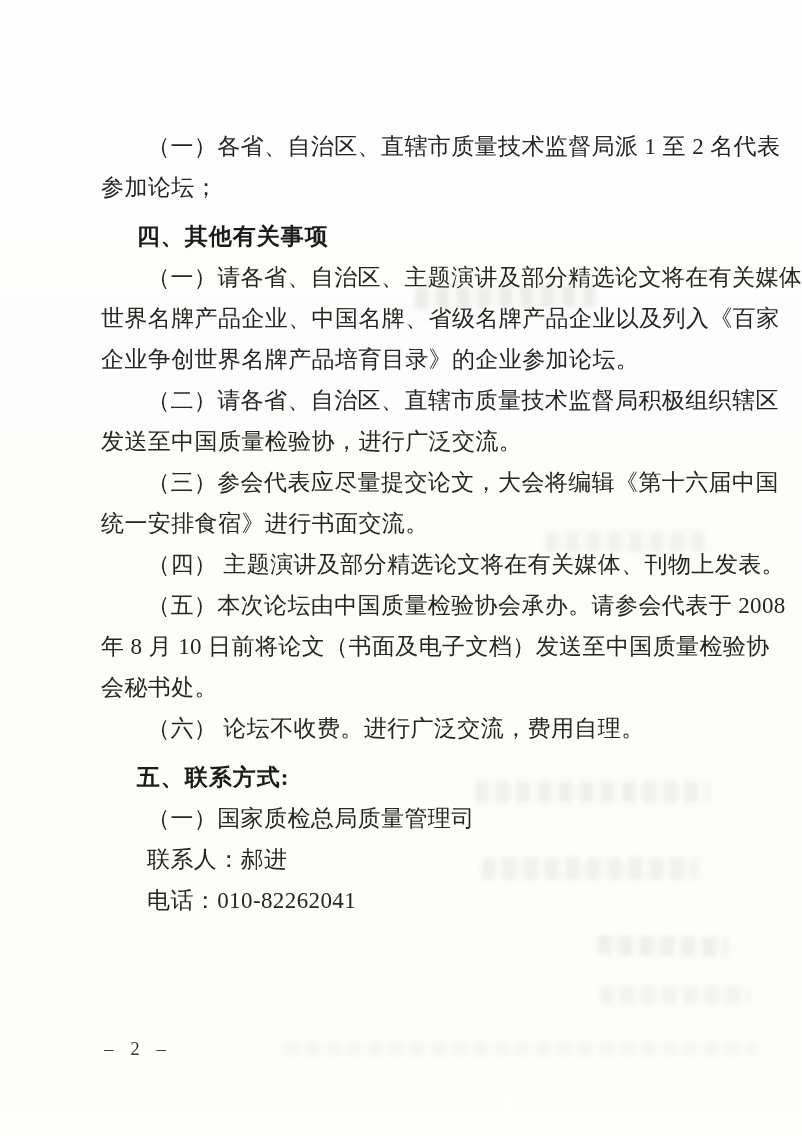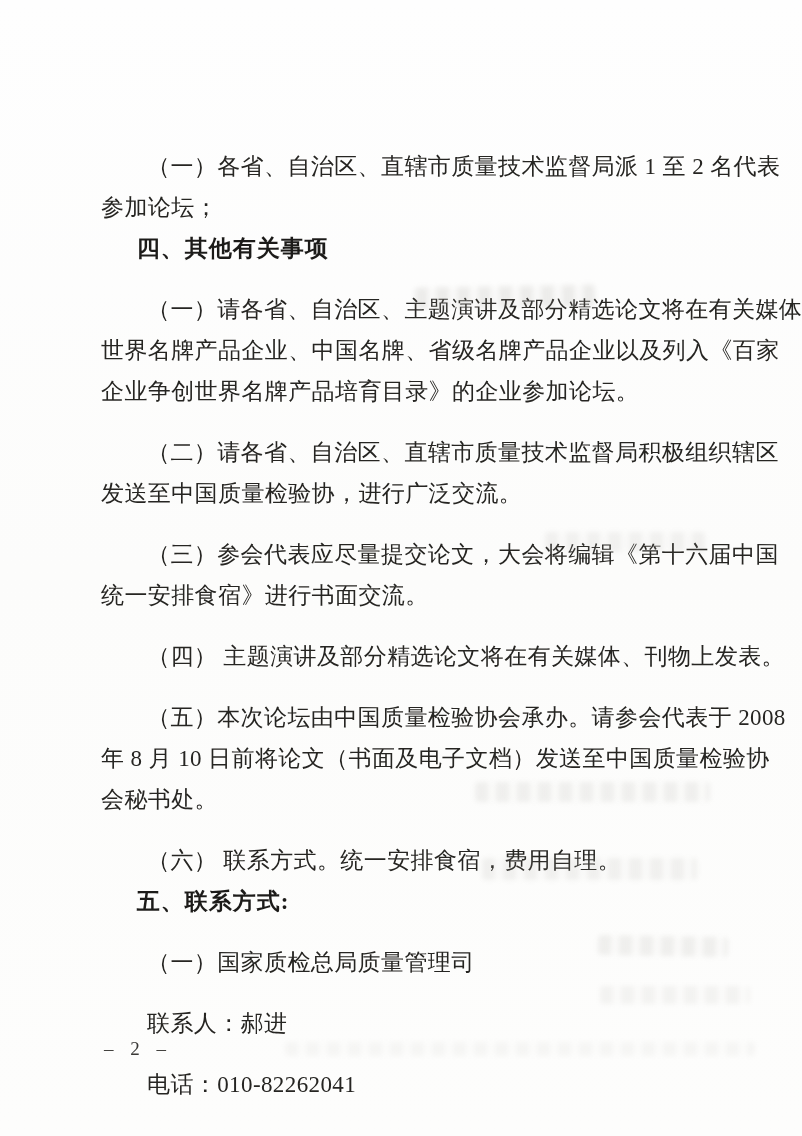--- a/index.html
+++ b/index.html
@@ -22,27 +22,28 @@
   .line {
     font-size: 23px;
     line-height: 41px;
     height: 41px;
     color: #262522;
     letter-spacing: 0.4px;
     text-align: justify;
     white-space: nowrap;
     font-weight: 500;
   }
-  .indent { text-indent: 2em; margin-top: 20px; }
+  .indent { text-indent: 2em; }
   .heading {
     font-family: Liberation Serif, serif;
     font-weight: bold;
     color: #1c1b19;
     text-indent: 1.55em;
     letter-spacing: 1px;
+    margin-top: 8px;
   }
   .footer {
     position: absolute;
     left: 104px; top: 1038px;
     font-size: 19px;
     color: #3a3936;
     letter-spacing: 6px;
     font-family: "Liberation Serif", "DejaVu Serif", serif;
   }
   
@@ -78,21 +79,21 @@
     <div class="line">世界名牌产品企业、中国名牌、省级名牌产品企业以及列入《百家</div>
     <div class="line">企业争创世界名牌产品培育目录》的企业参加论坛。</div>
     <div class="line indent">（二）请各省、自治区、直辖市质量技术监督局积极组织辖区</div>
     <div class="line">发送至中国质量检验协，进行广泛交流。</div>
     <div class="line indent">（三）参会代表应尽量提交论文，大会将编辑《第十六届中国</div>
     <div class="line">统一安排食宿》进行书面交流。</div>
     <div class="line indent">（四） 主题演讲及部分精选论文将在有关媒体、刊物上发表。</div>
     <div class="line indent">（五）本次论坛由中国质量检验协会承办。请参会代表于 2008</div>
     <div class="line">年 8 月 10 日前将论文（书面及电子文档）发送至中国质量检验协</div>
     <div class="line">会秘书处。</div>
-    <div class="line indent">（六） 联系方式。统一安排食宿，费用自理。</div>
+    <div class="line indent">（六） 论坛不收费。进行广泛交流，费用自理。</div>
     <div class="line heading">五、联系方式:</div>
     <div class="line indent">（一）国家质检总局质量管理司</div>
     <div class="line indent">联系人：郝进</div>
     <div class="line indent">电话：010-82262041</div>
   </div>
 
   <div class="footer">– 2 –</div>
 
   <div class="smudge smudge-a"></div>
   <div class="smudge smudge-b"></div>

